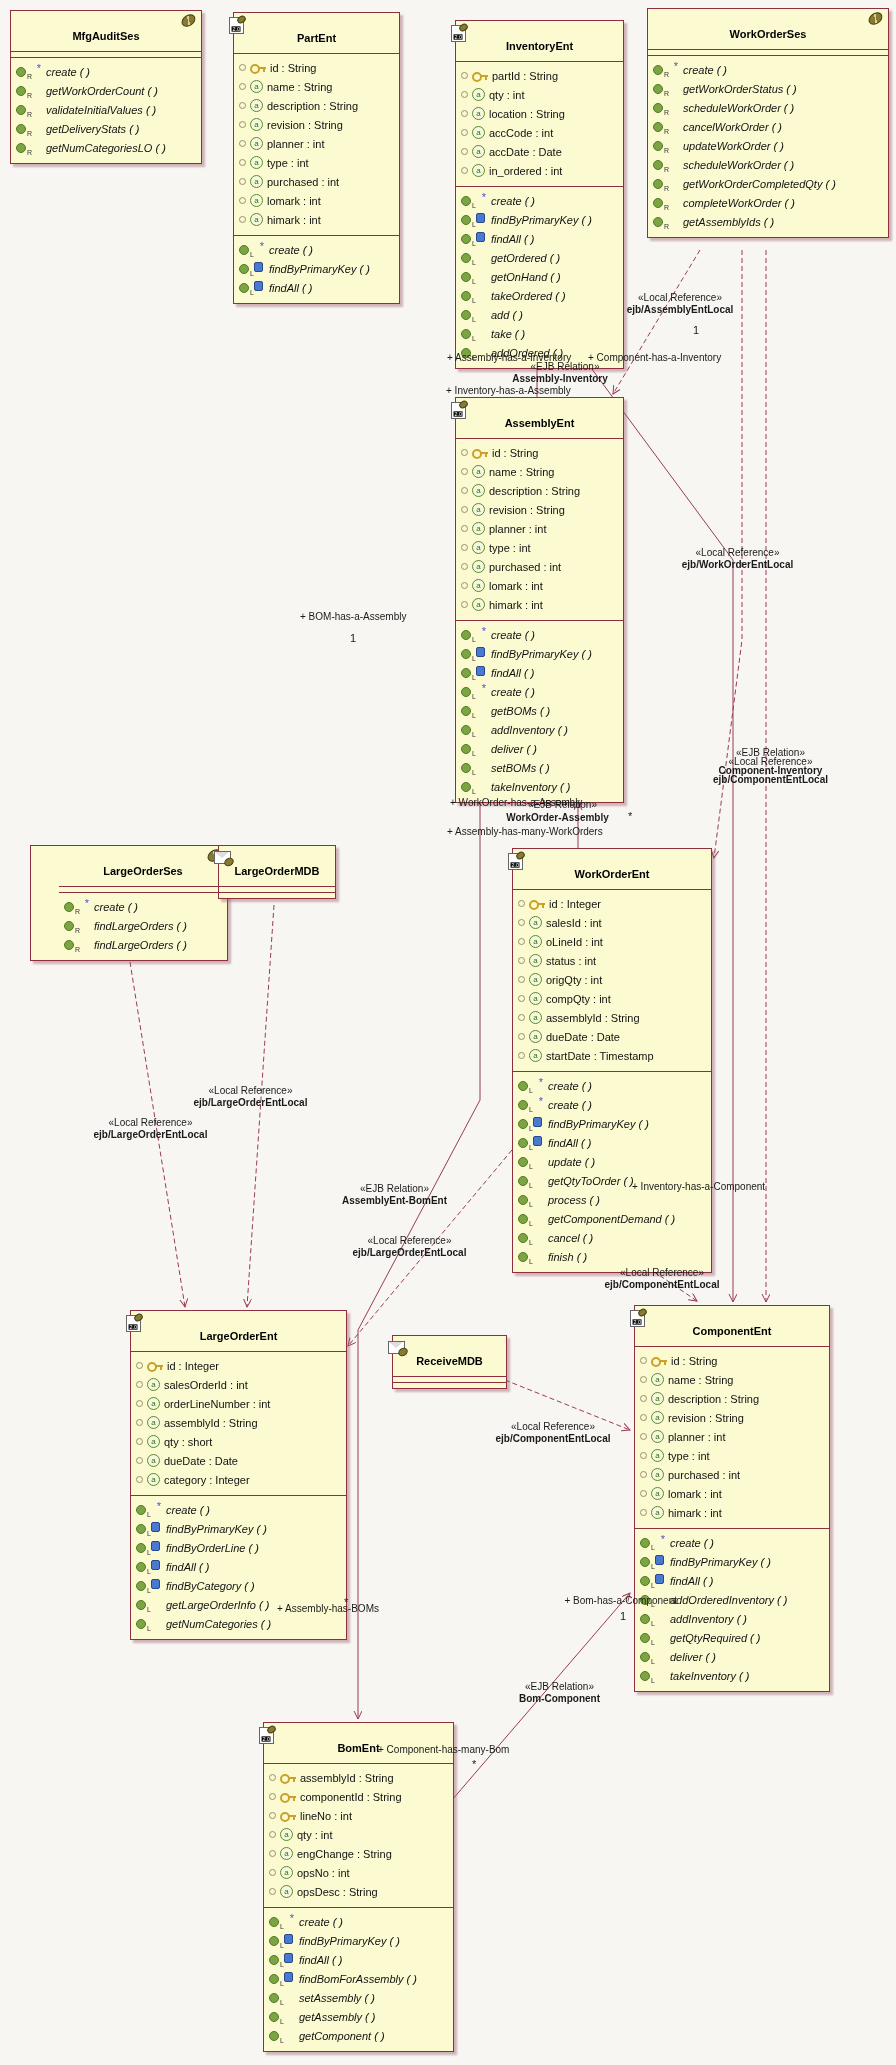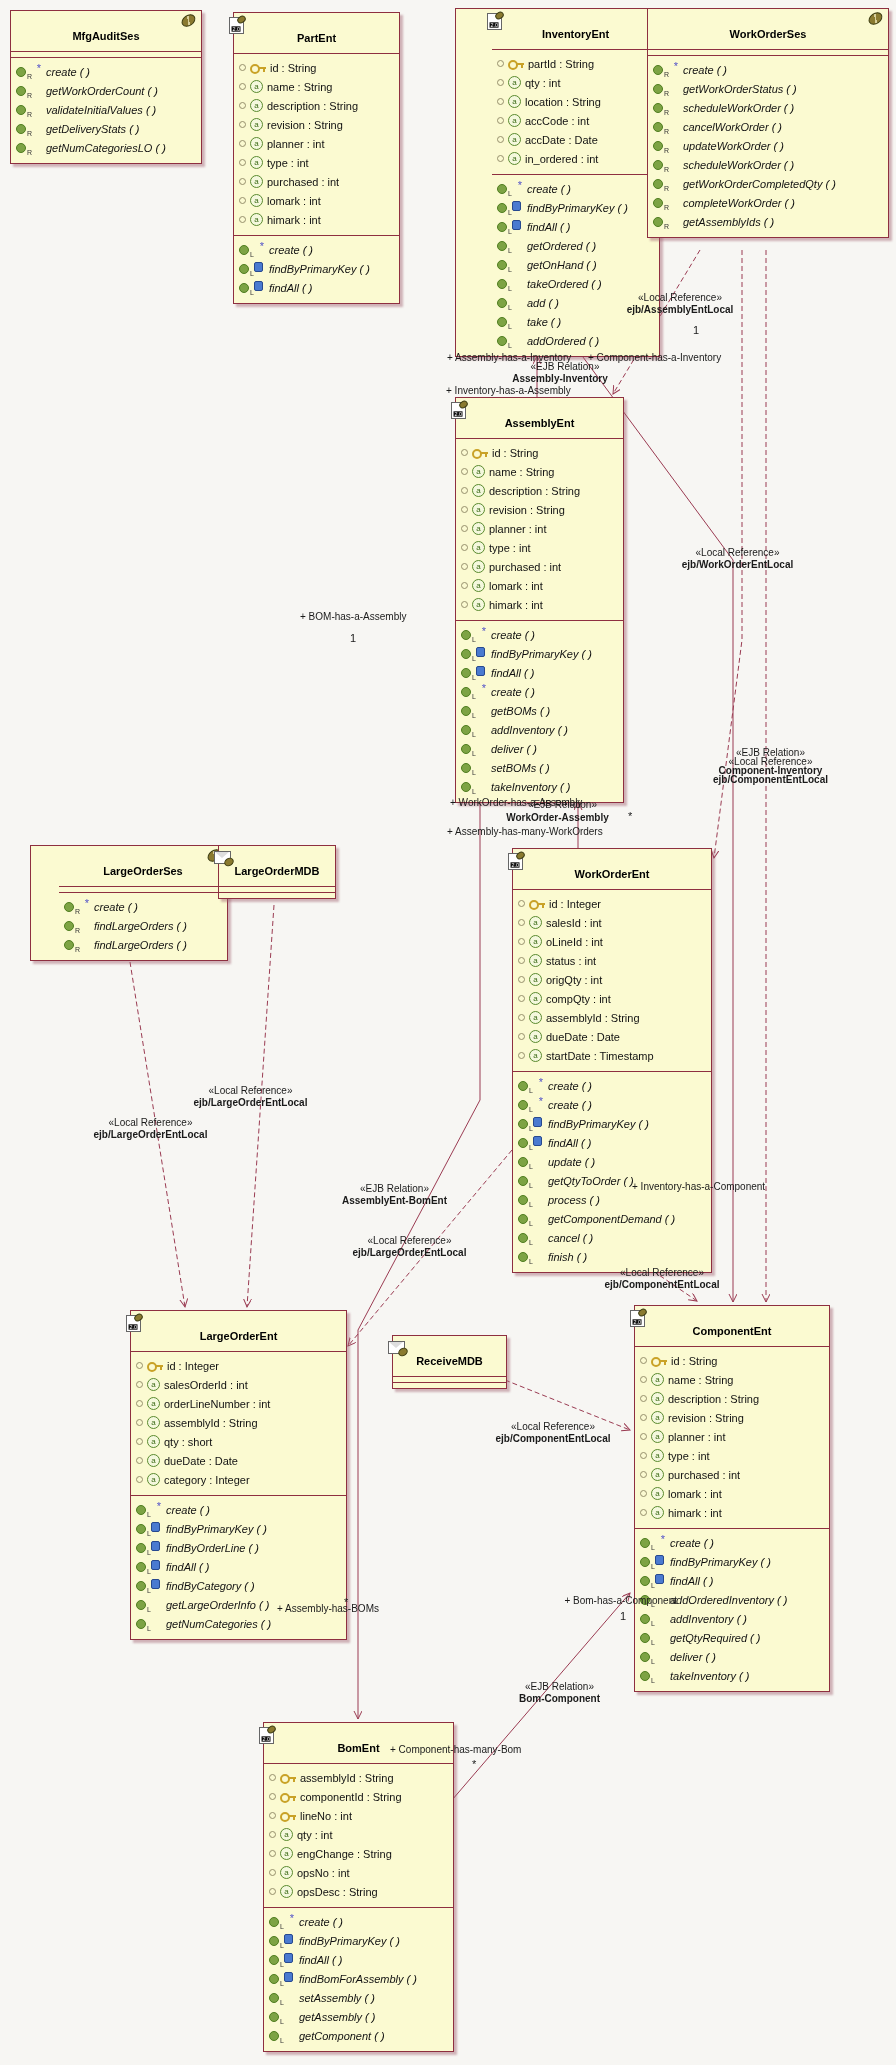--- a/index.html
+++ b/index.html
@@ -198,21 +198,21 @@
           <div class="row mrow">
             <span class="dot-g"></span>
             <span class="deco">
               <span class="vis">L</span>
               <span class="fnd"></span>
             </span>
             <span class="txt">findAll ( )</span>
           </div>
         </div>
       </div>
-      <div class="uml-class" style="left: 455px; top: 8px; width: 167px; padding-left: 36px;">
+      <div class="uml-class" style="left: 455px; top: 20px; width: 167px;">
         <div class="uml-head"><span class="ic-e20 head-icon"><span class="b"></span><span class="v">2.0</span></span><div class="uml-title">InventoryEnt</div></div>
         <div class="cmp">
           <div class="row arow">
             <span class="dot-o"></span>
             <span class="ikey">
               <span class="kr"></span>
               <span class="kb"></span>
               <span class="kt"></span>
             </span>
             <span class="txt">partId : String</span>
@@ -1077,21 +1077,21 @@
       <div class="flabel" style="left: 532px; top: 1595px; width: 145px; text-align: right;">
         <div>+ Bom-has-a-Component</div>
       </div>
       <div class="flabel" style="left: 277px; top: 1603px; width: 135px; text-align: left;">
         <div>+ Assembly-has-BOMs</div>
       </div>
       <div class="flabel" style="left: 497px; top: 1681px; width: 125px; text-align: center;">
         <div>«EJB Relation»</div>
         <div class="bold">Bom-Component</div>
       </div>
-      <div class="flabel" style="left: 378px; top: 1744px; width: 165px; text-align: left; padding-left: 12px;">
+      <div class="flabel" style="left: 378px; top: 1744px; width: 165px; text-align: left;">
         <div>+ Component-has-many-Bom</div>
       </div>
     </div>
   <div id="mults">
       <div class="mult" style="left: 693px; top: 324px;">1</div>
       <div class="mult" style="left: 350px; top: 632px;">1</div>
       <div class="mult" style="left: 628px; top: 810px;">*</div>
       <div class="mult" style="left: 620px; top: 1610px;">1</div>
       <div class="mult" style="left: 472px; top: 1758px;">*</div>
       <div class="mult" style="left: 344px; top: 1596px;">*</div>

